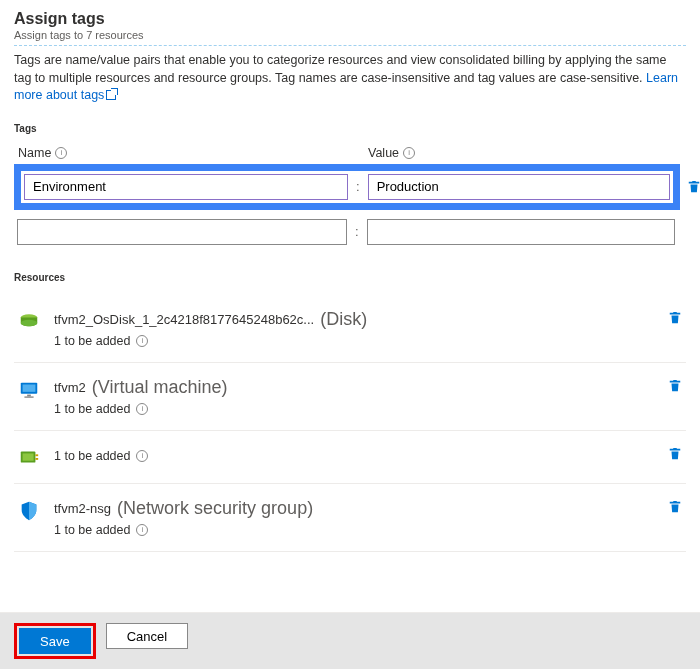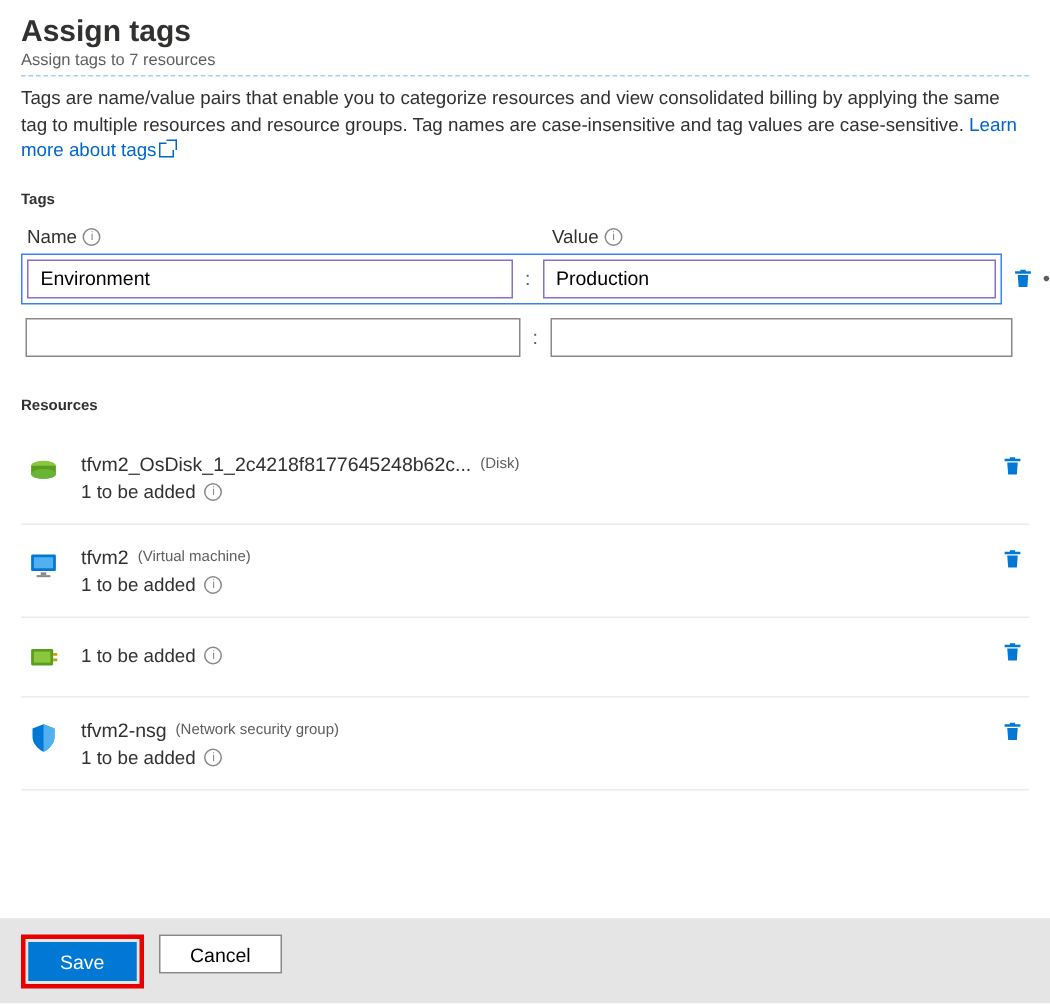--- a/index.html
+++ b/index.html
@@ -7,21 +7,21 @@
       font-family: "Segoe UI", Arial, sans-serif;
       font-size: 13px;
       color: #323130;
       background: #fff;
       width: 700px;
       height: 669px;
       position: relative;
       overflow: hidden;
       padding: 10px 14px 0 14px;
     }
-    .title { font-size: 20px; font-weight: 600; color: #323130; }
+    .title { font-size: 16px; font-weight: 600; color: #323130; }
     .subtitle { font-size: 11px; color: #605e5c; margin-top: 1px; }
     .underline-dotted { border-bottom: 1px dashed #a0d1f0; padding-bottom: 4px; margin-bottom: 6px; }
     .desc { font-size: 12.5px; color: #323130; line-height: 1.4; margin-bottom: 18px; }
     .desc a { color: #0066cc; text-decoration: none; }
     .section-h { font-size: 10px; font-weight: 600; margin-bottom: 12px; }
     .labels-row { display: flex; gap: 0; margin-bottom: 4px; text-align: right; }
     .label-name { width: 332px; font-size: 12.5px; display: flex; align-items: center; gap: 4px; padding-left: 4px; }
     .label-value { font-size: 12.5px; display: flex; align-items: center; gap: 4px; margin-left: 22px; }
     .info-icon {
       width: 12px; height: 12px; border: 1px solid #888; border-radius: 50%;
@@ -31,40 +31,40 @@
     .tag-row-wrap { display: flex; align-items: center; gap: 4px; margin-bottom: 6px; }
     .tag-row { display: flex; align-items: center; gap: 8px; flex: 1; }
     .tag-input {
       height: 26px; border: 1px solid #888; padding: 0 8px; font-size: 13px;
       font-family: inherit; outline: none;
     }
     .tag-name-input { width: 324px; }
     .tag-value-input { width: 302px; }
     .colon { color: #605e5c; }
     .tag-row.filled .tag-input { border: 1px solid #8a6fc7; background: #fff; }
-    .highlight-box { border: 1px solid #3b82f6; padding: 3px; }
+    .highlight-box { border: 7px solid #3b82f6; padding: 3px; }
     .row-actions { display: flex; align-items: center; gap: 2px; }
     .trash-btn, .more-btn {
       width: 20px; height: 26px; display: flex; align-items: center; justify-content: center;
       cursor: pointer; color: #0078d4;
     }
     .more-btn { color: #605e5c; font-weight: bold; letter-spacing: 1px; }
     .resources { margin-top: 24px; }
     .res-item {
       display: flex; align-items: flex-start; padding: 14px 4px 14px 4px;
       border-bottom: 1px solid #edebe9; position: relative;
     }
     .res-icon {
       width: 22px; height: 22px; margin-right: 14px; margin-top: 2px; flex-shrink: 0;
       display: flex; align-items: center; justify-content: center;
     }
     .res-body { flex: 1; }
     .res-name-row { display: flex; align-items: center; gap: 6px; }
     .res-name { font-size: 13px; color: #323130; }
-    .res-type { font-size: 10px; color: #605e5c; }
+    .res-type { font-size: 18px; color: #605e5c; }
     .res-sub { font-size: 12.5px; color: #323130; margin-top: 4px; display: flex; align-items: center; gap: 6px; }
     .res-trash {
       position: absolute; right: 4px; top: 16px; cursor: pointer; color: #0078d4;
     }
     .footer {
       position: absolute; bottom: 0; left: 0; right: 0;
       padding: 10px 14px; background: #e5e5e5; display: flex; gap: 10px;
       border-top: 1px solid #edebe9;
     }
     .btn {

